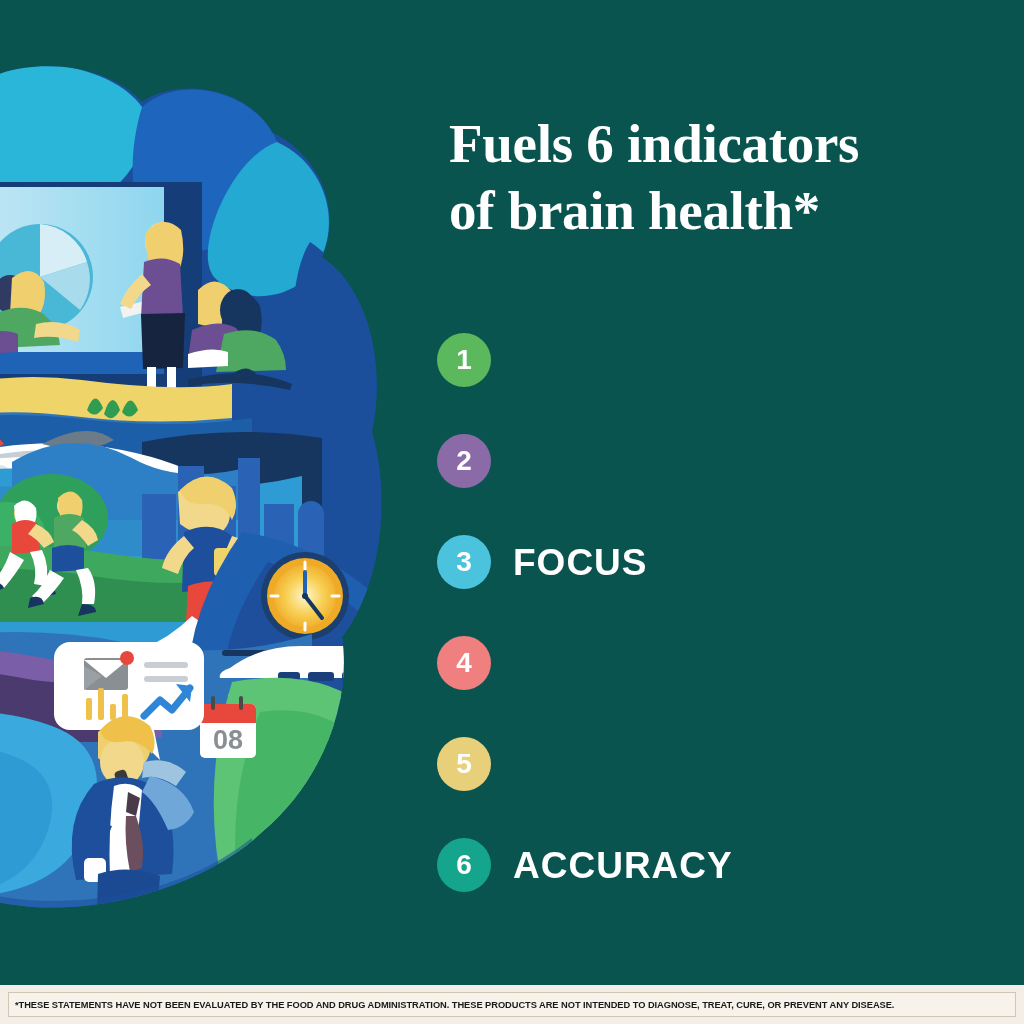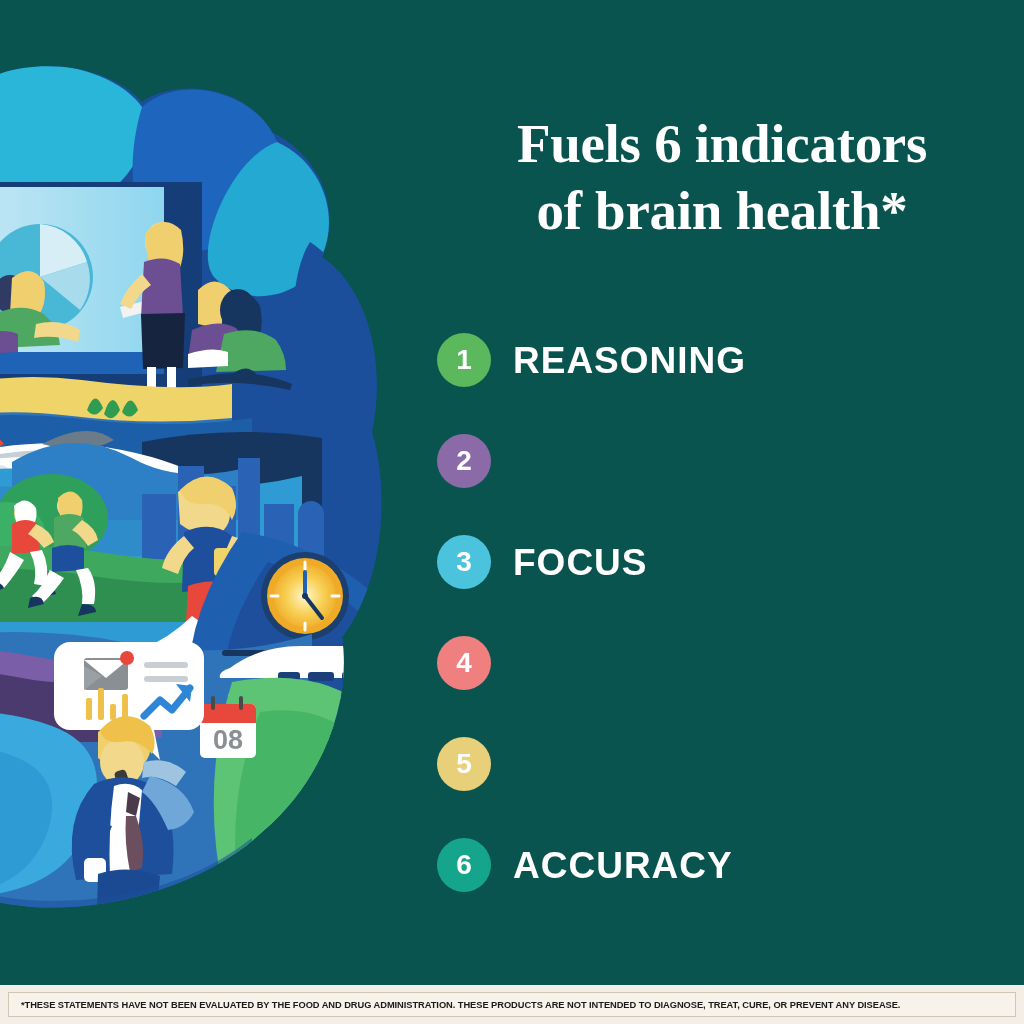--- a/index.html
+++ b/index.html
@@ -9,21 +9,21 @@
     font-family:"Liberation Sans",sans-serif;
     -webkit-font-smoothing:antialiased;
   }
   .page{position:relative;width:1024px;height:1024px;background:#0a5450;overflow:hidden;}
 
   
   .brain-wrap{position:absolute;left:-8px;top:62px;width:400px;height:860px;}
   .brain-svg{display:block;width:400px;height:860px;}
 
   
-  .content{position:absolute;left:437px;top:110px;width:570px;text-align:center;}
+  .content{position:absolute;left:449px;top:110px;width:570px;}
   .headline{
     color:#ffffff;
     font-family:"Liberation Serif",serif;
     font-weight:700;
     font-size:55px;
     line-height:1.22;
     letter-spacing:-0.3px;
     margin:0;
     white-space:pre-line;
   }
@@ -52,21 +52,21 @@
     position:absolute;left:0;bottom:0;width:1024px;height:39px;
     background:#f4efe6;
     border-top:2px solid #0a5450;
     display:flex;align-items:center;justify-content:center;
   }
   .disclaimer-inner{
     width:1008px;height:25px;
     border:1px solid #cfc6b5;
     background:#f7f2ea;
     display:flex;align-items:center;
-    padding:0 12px;
+    padding:0 6px;
     box-sizing:border-box;
   }
   .disclaimer-text{
     color:#1a1a1a;
     font-size:9.3px;
     font-weight:700;
     letter-spacing:-0.05px;
     white-space:nowrap;
     font-family:"Liberation Sans",sans-serif;
   }
@@ -356,21 +356,20 @@
 
   <div class="content">
     <h1 class="headline" style="color: rgb(255, 255, 255);">Fuels 6 indicators
 of brain health*</h1>
   </div>
 
   <div class="list">
 
     <div class="item">
       <div class="bullet" style="background-color: rgb(92, 184, 92);">1</div>
-      <div class="item-label">REASONING</div>
     </div>
 
     <div class="item">
       <div class="bullet" style="background-color: rgb(139, 106, 168);">2</div>
     </div>
 
     <div class="item">
       <div class="bullet" style="background-color: rgb(76, 195, 221);">3</div>
       <div class="item-label">FOCUS</div>
     </div>

